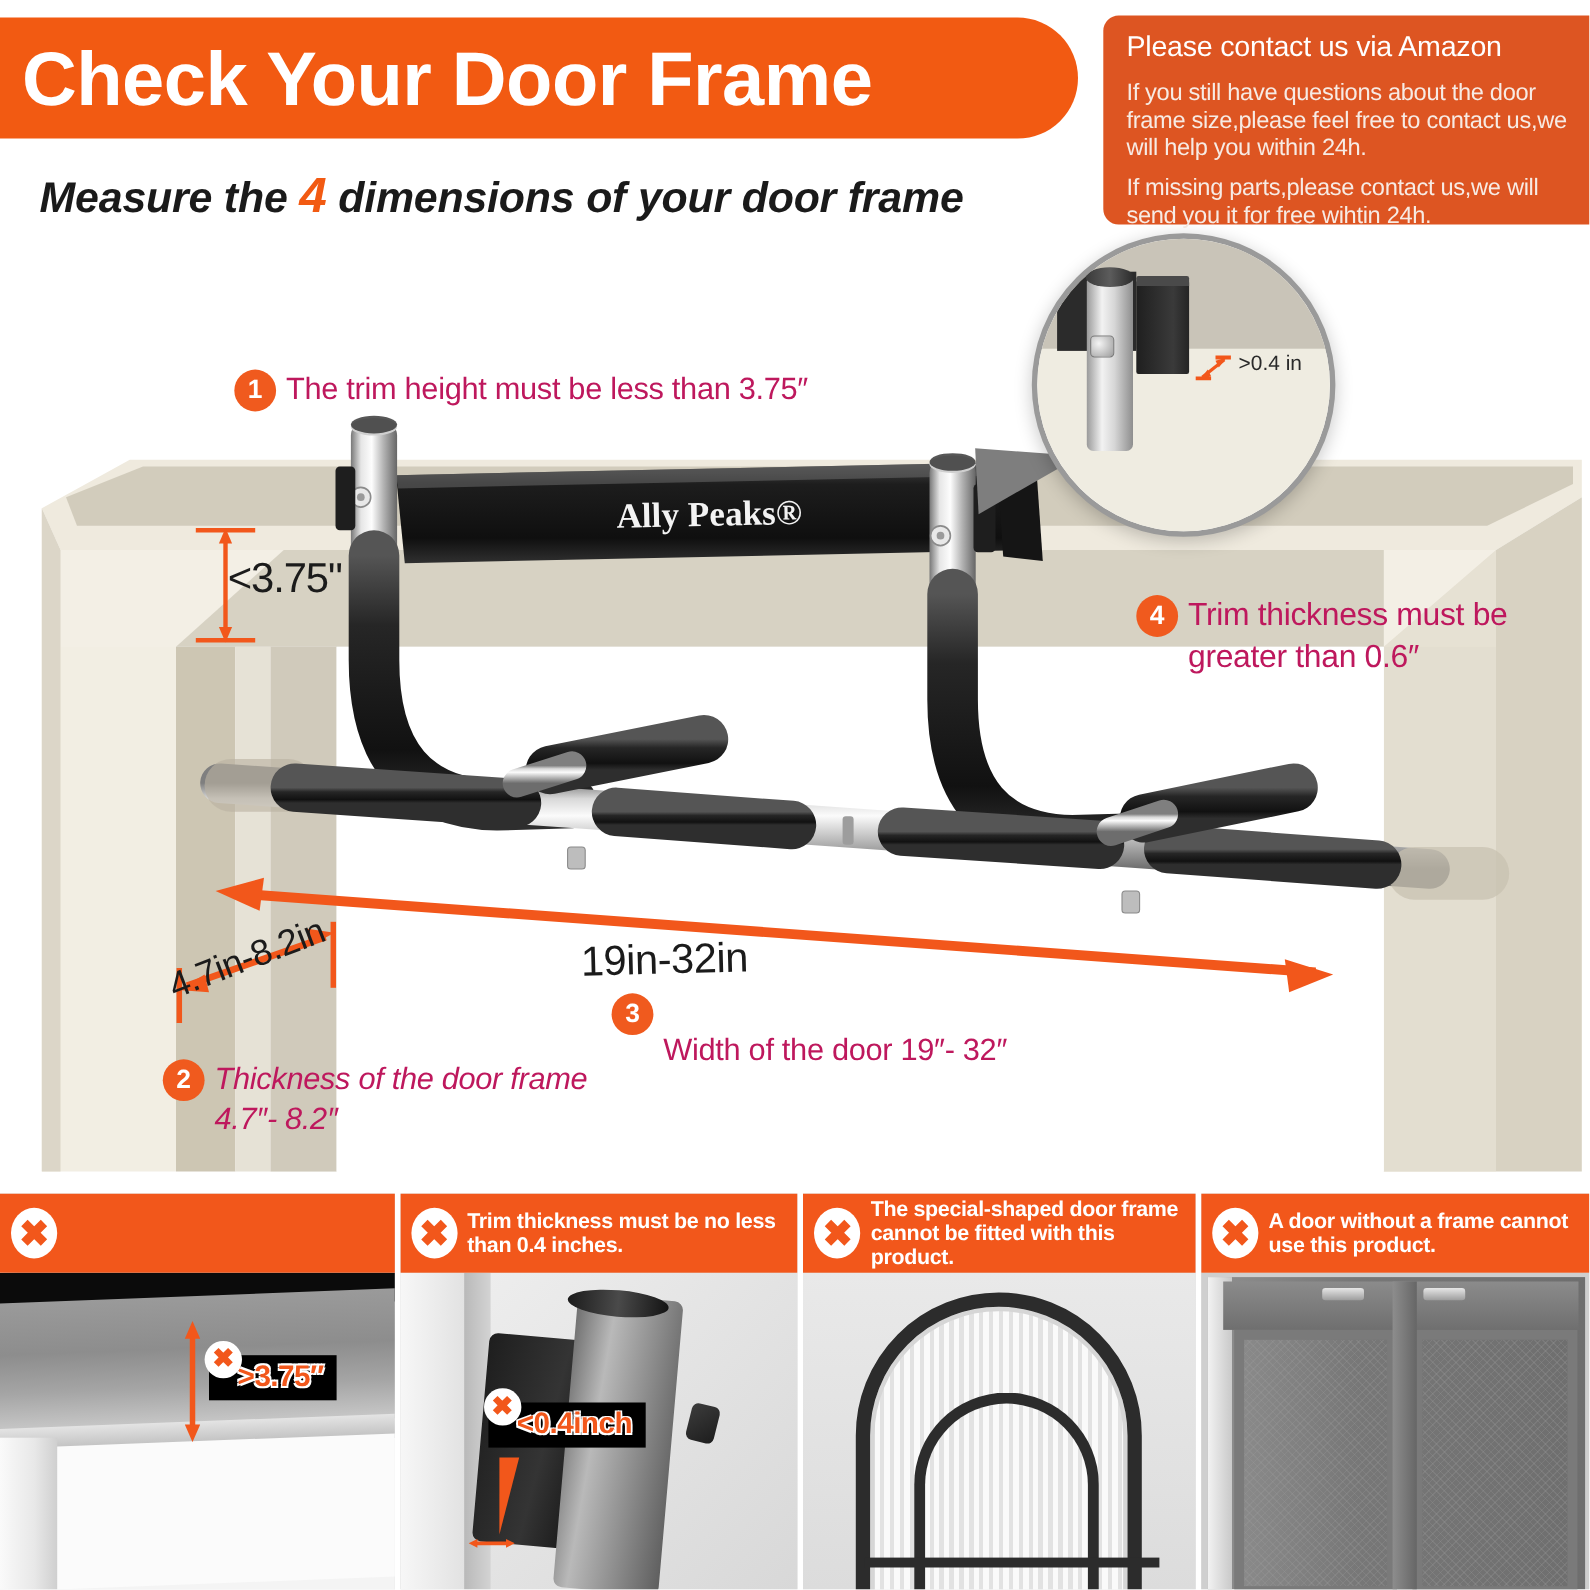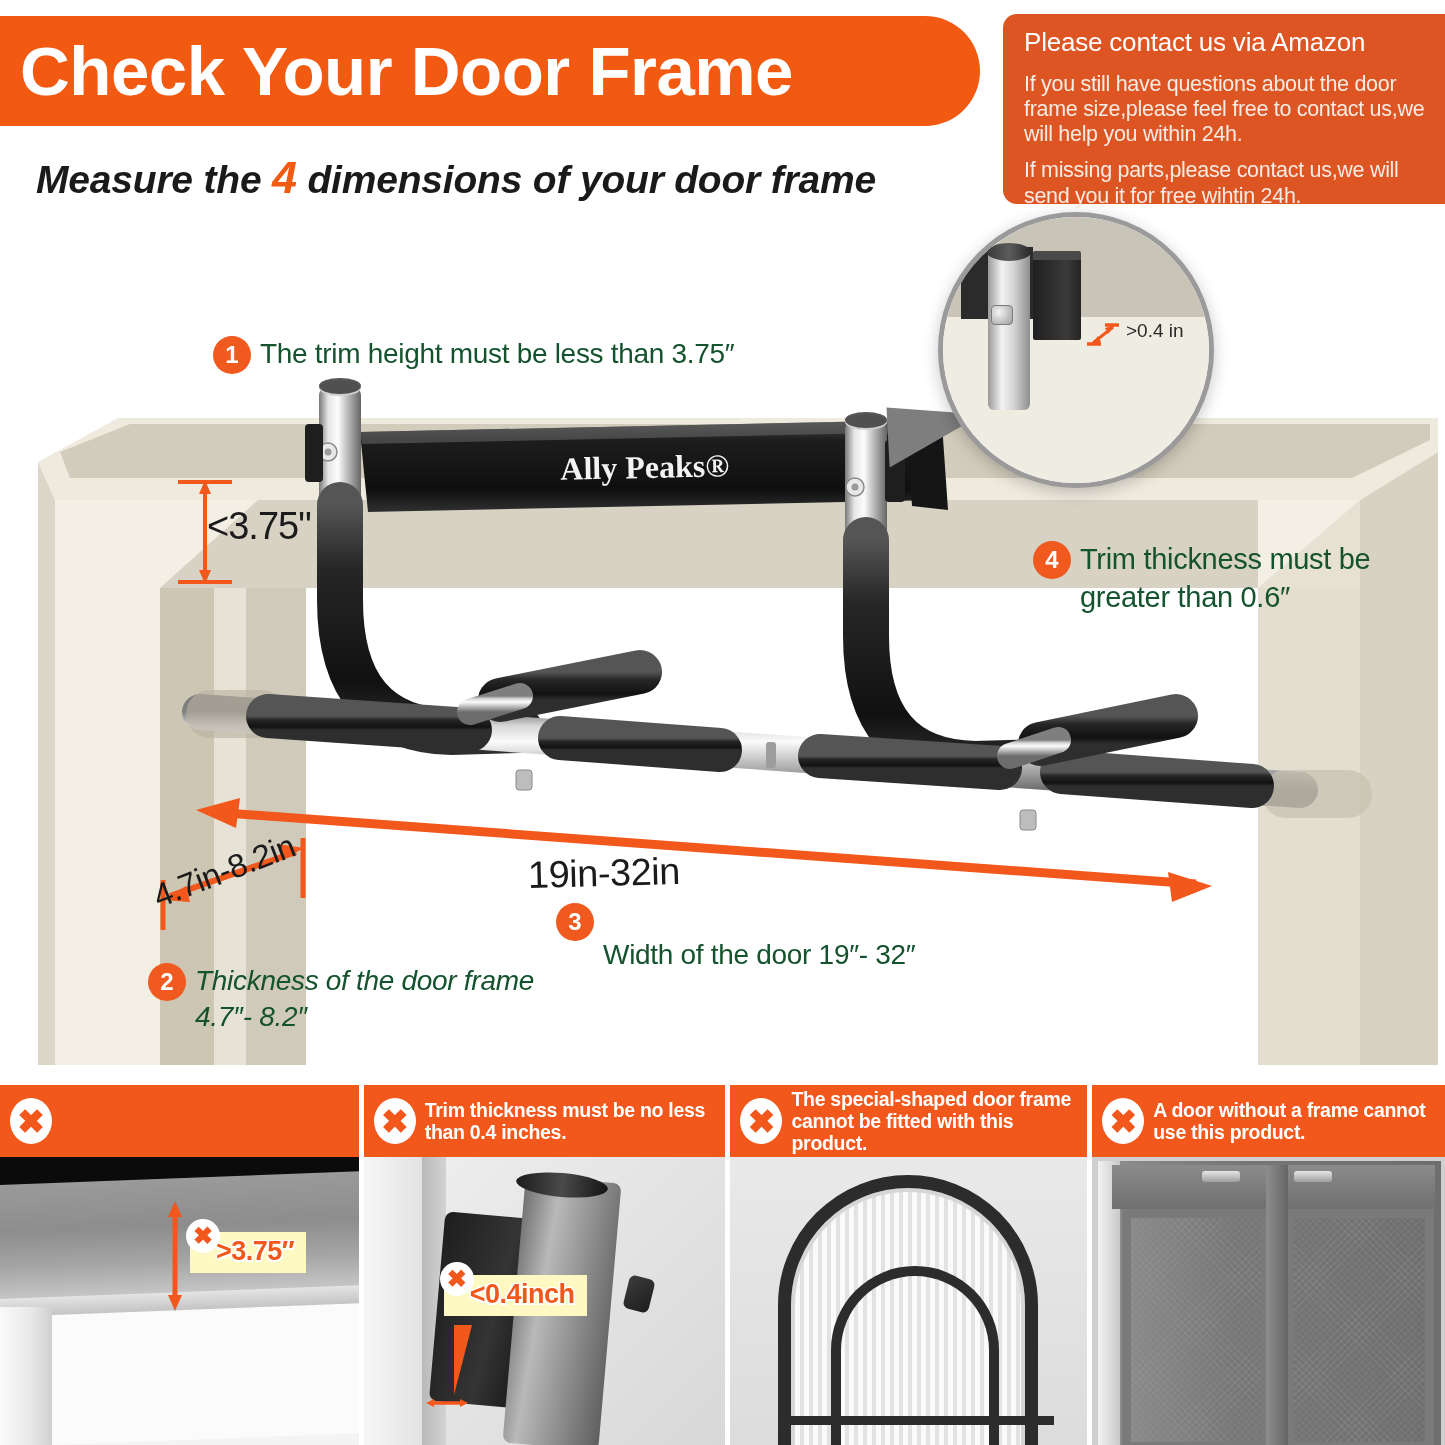--- a/index.html
+++ b/index.html
@@ -103,21 +103,21 @@
   .frame-layer { position:absolute; left:0; top:0; width:1445px; height:1070px; }
 
   
   .badge {
     display:inline-flex; align-items:center; justify-content:center;
     width:38px;height:38px;border-radius:50%;
     background:#f05a1e;color:#fff;font-size:24px;font-weight:bold;
     flex:0 0 38px;
   }
   .callout { position:absolute; display:flex; align-items:flex-start; gap:9px; }
-  .callout .txt { font-size:28.5px; color:#14532d; line-height:1.3; letter-spacing:-0.3px; }
+  .callout .txt { font-size:28.5px; color:#be185d; line-height:1.3; letter-spacing:-0.3px; }
 
   #callout1 { left:213px; top:336px; }
   #callout1 .txt { font-size:28px; white-space:nowrap; }
 
   #callout4 { left:1033px; top:541px; width:400px; }
   #callout4 .txt { font-size:29px; }
 
   #callout3 { left:556px; top:903px; width:420px; }
   #callout3 .txt { font-size:28px;margin-top:34px; }
 
@@ -231,21 +231,21 @@
   .p4-leafR { left:186px; width:150px; }
   .p4-mull { position:absolute; left:168px; top:4px; width:22px; height:286px;
     background:linear-gradient(90deg,#8d8d8d,#666); }
   .p4-handleL { position:absolute; left:104px; top:10px; width:38px; height:11px; border-radius:3px;
     background:linear-gradient(180deg,#e6e6e6,#9e9e9e); }
   .p4-handleR { position:absolute; left:196px; top:10px; width:38px; height:11px; border-radius:3px;
     background:linear-gradient(180deg,#e6e6e6,#9e9e9e); }
 
   .badge-chip {
     display:inline-flex; align-items:center;
-    background:#fef9c3; color:#fff; font-weight:bold;
+    background:#000000; color:#fff; font-weight:bold;
     padding:4px 12px 6px 26px; font-size:27px; white-space:nowrap;
     letter-spacing:-0.5px;
     text-shadow: -1.5px -1.5px 0 #fff, 1.5px -1.5px 0 #fff, -1.5px 1.5px 0 #fff, 1.5px 1.5px 0 #fff;
   }
   .badge-chip .inner { color:#f2571b; }
   .chip-x {
     position:absolute; left:-4px; top:-13px;
     width:34px;height:34px;border-radius:50%;background:#fff;
     display:flex;align-items:center;justify-content:center;
     color:#f2571b;font-size:24px;font-weight:bold;line-height:1;

